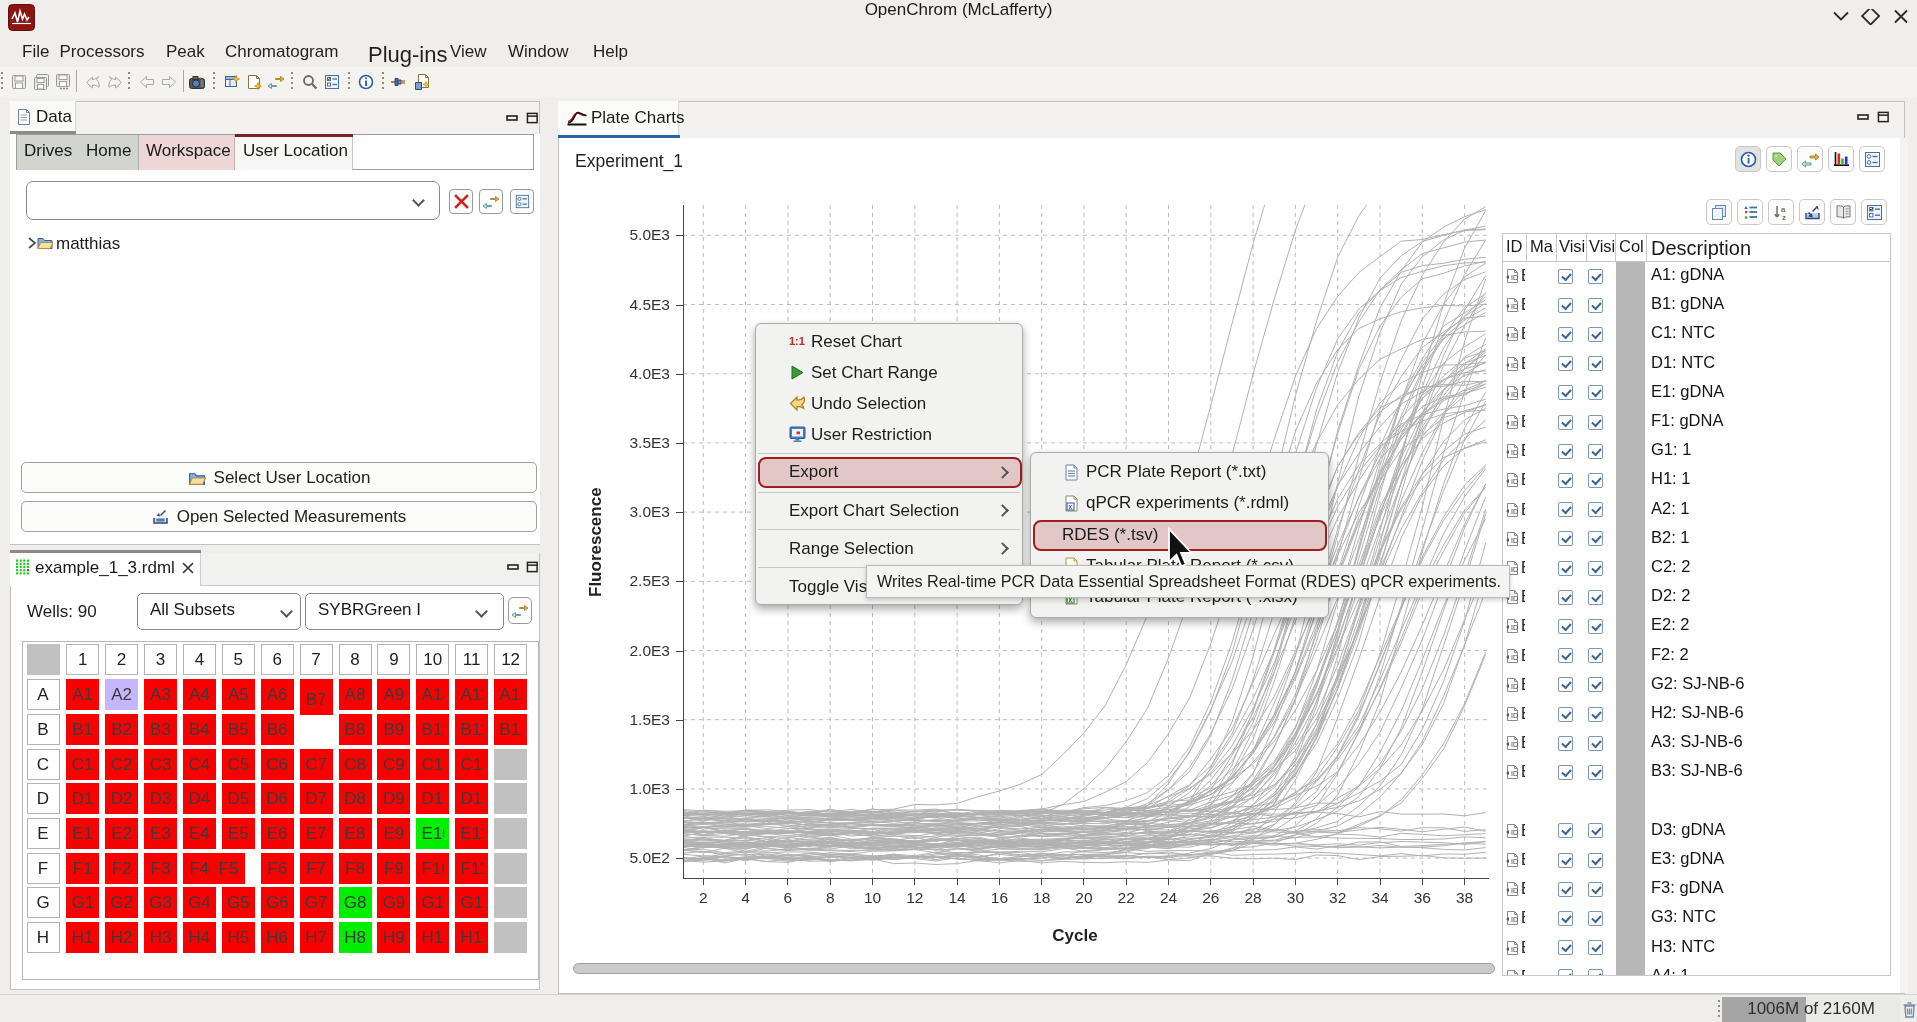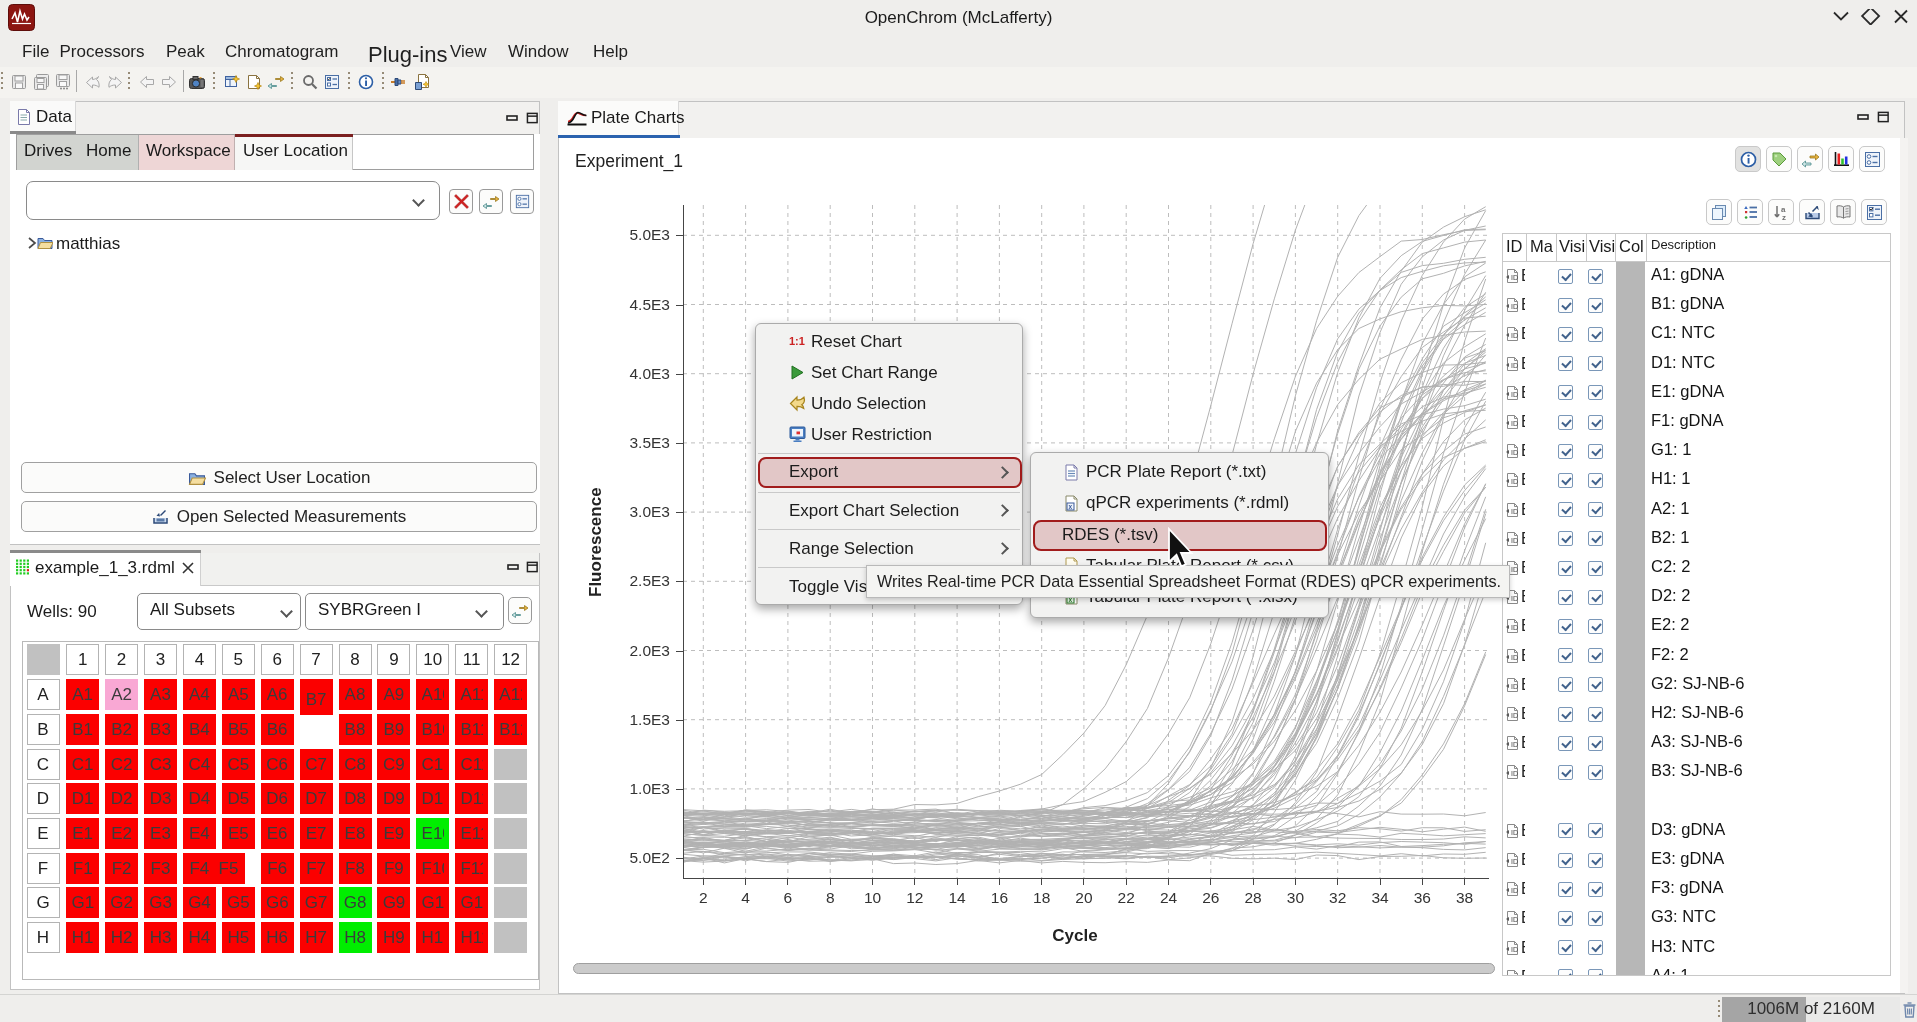--- a/index.html
+++ b/index.html
@@ -31,21 +31,21 @@
 .sbtn{position:absolute;width:24px;height:25px;background:#fcfcfb;border:1px solid #9a9a9a;border-radius:4px;display:flex;align-items:center;justify-content:center}
 .bigbtn{position:absolute;left:21px;width:516px;height:31px;background:#fbfbfa;border:1px solid #a0a0a0;border-radius:5px;text-align:center;font-size:17px;color:#222;line-height:29px}
 .mm{position:absolute;width:13px;height:12px}
 </style></head><body>
 
 <svg class="abs" style="left:8px;top:4px" width="27" height="27" viewBox="0 0 27 27">
     <rect x="0.5" y="0.5" width="26" height="26" rx="4" fill="#8c1511" stroke="#5e0d0a"></rect>
     <path d="M4 15l3-6 2.5 9 2.5-11 2.5 8 2-5 2.5 6 2-3" fill="none" stroke="#fff" stroke-width="1.6"></path>
     <line x1="4" y1="19.5" x2="23" y2="19.5" stroke="#fff" stroke-width="1.2"></line>
   </svg>
-<div class="abs" style="left:0;top:8px;width:1917px;text-align:center;font-size:17px;color:#1b1b1b">OpenChrom (McLafferty)</div>
+<div class="abs" style="left:0;top:0;width:1917px;text-align:center;font-size:17px;color:#1b1b1b">OpenChrom (McLafferty)</div>
 <svg class="abs" style="left:1832px;top:9px" width="80" height="16" viewBox="0 0 80 16">
     <path d="M2 3.5l7 7 7-7" fill="none" stroke="#2a2a2a" stroke-width="1.8"></path>
     <rect x="32.6" y="1.1" width="12" height="12" fill="none" stroke="#2a2a2a" stroke-width="1.8" transform="rotate(45 38.6 7.1)"></rect>
     <path d="M63 1.5l12 12M75 1.5l-12 12" stroke="#2a2a2a" stroke-width="1.8"></path>
   </svg>
 <div class="abs" style="left:22px;top:42px;font-size:17px;color:#1f1f1f">File</div>
 <div class="abs" style="left:59.5px;top:42px;font-size:17px;color:#1f1f1f">Processors</div>
 <div class="abs" style="left:166px;top:42px;font-size:17px;color:#1f1f1f">Peak</div>
 <div class="abs" style="left:225px;top:42px;font-size:17px;color:#1f1f1f">Chromatogram</div>
 <div class="abs" style="left:368px;top:42px;font-size:22px;color:#1f1f1f">Plug-ins</div>
@@ -281,21 +281,21 @@
 <div class="pcell hdr" style="left:494.1px;top:643.5px">12</div>
 <div class="pcell hdr" style="left:26.5px;top:679.4px">A</div>
 <div class="pcell hdr" style="left:26.5px;top:714px">B</div>
 <div class="pcell hdr" style="left:26.5px;top:748.7px">C</div>
 <div class="pcell hdr" style="left:26.5px;top:783.3px">D</div>
 <div class="pcell hdr" style="left:26.5px;top:818px">E</div>
 <div class="pcell hdr" style="left:26.5px;top:852.6px">F</div>
 <div class="pcell hdr" style="left:26.5px;top:887.3px">G</div>
 <div class="pcell hdr" style="left:26.5px;top:921.9px">H</div>
 <div class="pcell well" style="left:66.2px;top:679.4px;background:#fb0000"><span>A1</span></div>
-<div class="pcell well" style="left:105.1px;top:679.4px;background:#f9a8d4"><span>A2</span></div>
+<div class="pcell well" style="left:105.1px;top:679.4px;background:#c4b5fd"><span>A2</span></div>
 <div class="pcell well" style="left:144px;top:679.4px;background:#fb0000"><span>A3</span></div>
 <div class="pcell well" style="left:182.9px;top:679.4px;background:#fb0000"><span>A4</span></div>
 <div class="pcell well" style="left:221.8px;top:679.4px;background:#fb0000"><span>A5</span></div>
 <div class="pcell well" style="left:260.7px;top:679.4px;background:#fb0000"><span>A6</span></div>
 <div class="pcell well" style="left:299.6px;top:679.4px;background:#fb0000"><span>A7</span></div>
 <div class="pcell well" style="left:338.5px;top:679.4px;background:#fb0000"><span>A8</span></div>
 <div class="pcell well" style="left:377.4px;top:679.4px;background:#fb0000"><span>A9</span></div>
 <div class="pcell well" style="left:416.3px;top:679.4px;background:#fb0000"><span>A10</span></div>
 <div class="pcell well" style="left:455.2px;top:679.4px;background:#fb0000"><span>A11</span></div>
 <div class="pcell well" style="left:494.1px;top:679.4px;background:#fb0000"><span>A12</span></div>
@@ -974,21 +974,21 @@
 <span class="cb" style="left:86px"></span>
 <span class="tdesc">A4: 1</span>
 </div>
   </div>
 <div class="abs" style="left:1503px;top:234px;width:387px;height:28px;background:#fff;border-bottom:1px solid #c8c8c8"></div>
 <div class="abs" style="left:1506px;top:237px;font-size:16.5px;color:#1b1b1b">ID</div>
 <div class="abs" style="left:1530px;top:237px;font-size:16.5px;color:#1b1b1b">Ma</div>
 <div class="abs" style="left:1559px;top:237px;font-size:16.5px;color:#1b1b1b">Visi</div>
 <div class="abs" style="left:1589px;top:237px;font-size:16.5px;color:#1b1b1b">Visi</div>
 <div class="abs" style="left:1619px;top:237px;font-size:16.5px;color:#1b1b1b">Col</div>
-<div class="abs" style="left:1651px;top:237px;font-size:13px;color:#1b1b1b">Description</div>
+<div class="abs" style="left:1651px;top:237px;font-size:20px;color:#1b1b1b">Description</div>
 <div class="abs" style="left:1526px;top:234px;width:1px;height:28px;background:#c8c8c8"></div>
 <div class="abs" style="left:1556px;top:234px;width:1px;height:28px;background:#c8c8c8"></div>
 <div class="abs" style="left:1586px;top:234px;width:1px;height:28px;background:#c8c8c8"></div>
 <div class="abs" style="left:1615px;top:234px;width:1px;height:28px;background:#c8c8c8"></div>
 <div class="abs" style="left:1646px;top:234px;width:1px;height:28px;background:#c8c8c8"></div>
 <div class="abs" style="left:1900px;top:138px;width:8px;height:855px;background:#f4f3f1"></div>
 
 <div class="menu" style="left:755px;top:323px;width:268px;height:282px"></div>
 <svg class="abs" style="left:789px;top:333px" width="17" height="17" viewBox="0 0 17 17">
     <text x="0" y="12" font-size="11" font-weight="bold" fill="#cc2222" font-family="Liberation Sans">1:1</text>

